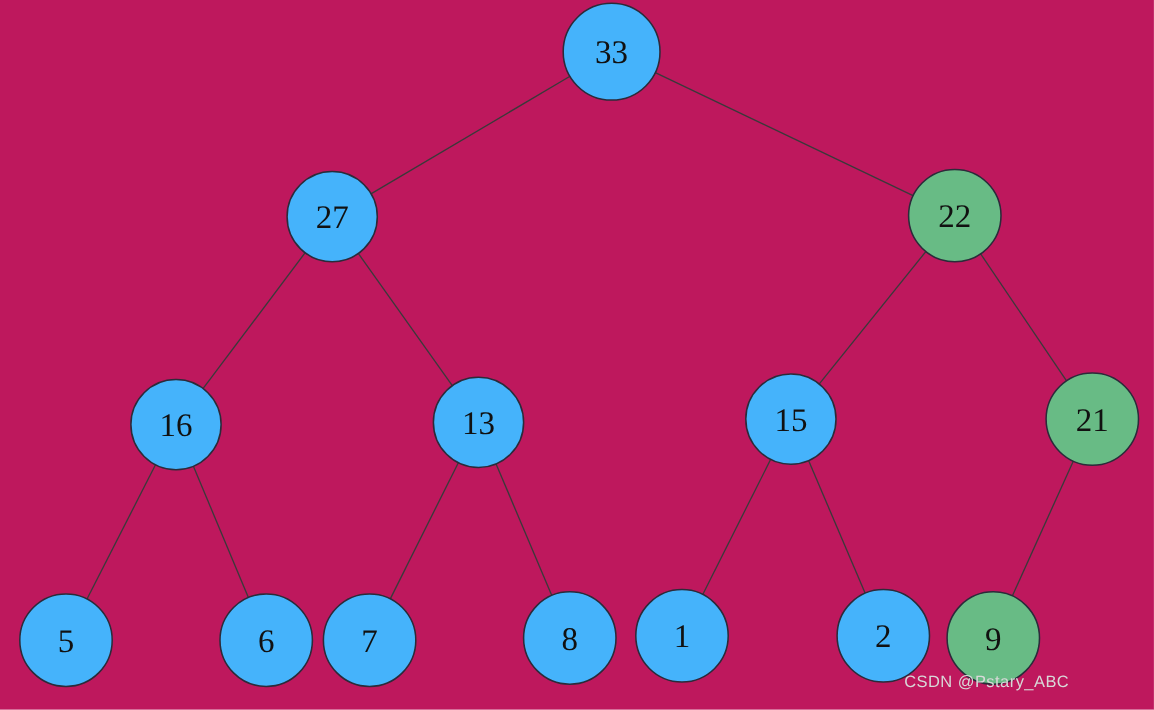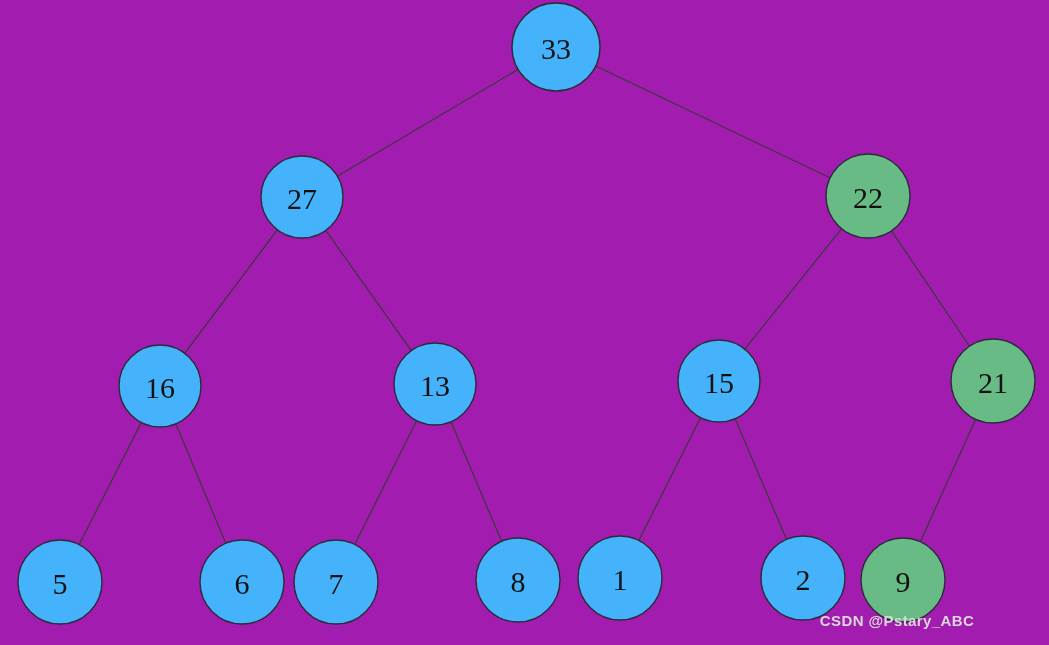--- a/index.html
+++ b/index.html
@@ -11,21 +11,21 @@
   body {
     width: 1049px;
     height: 645px;
     overflow: hidden;
     font-family: "Liberation Serif", "DejaVu Serif", serif;
   }
   #tree-canvas {
     position: relative;
     width: 1049px;
     height: 645px;
-    background: #a21caf;
+    background: #be185d;
   }
   #tree-svg {
     position: absolute;
     left: 0;
     top: 0;
     width: 1049px;
     height: 645px;
     display: block;
   }
   .edge-line {
@@ -48,21 +48,20 @@
   }
   .watermark-text {
     position: absolute;
     font-family: "Liberation Sans", "DejaVu Sans", sans-serif;
     font-size: 15px;
     color: #d8d8d8;
     letter-spacing: 0.4px;
     white-space: nowrap;
     user-select: none;
     pointer-events: none;
-    font-weight: bold;
   }
 </style>
 </head>
 <body>
 
 <div id="tree-canvas">
 
   <svg id="tree-svg" viewBox="0 0 1049 645" xmlns="http://www.w3.org/2000/svg">
     <g id="edge-layer">
         <line x1="518.97" y1="68.87" x2="336.44" y2="176.66" class="edge-line" stroke="#3a3a3a"></line>

